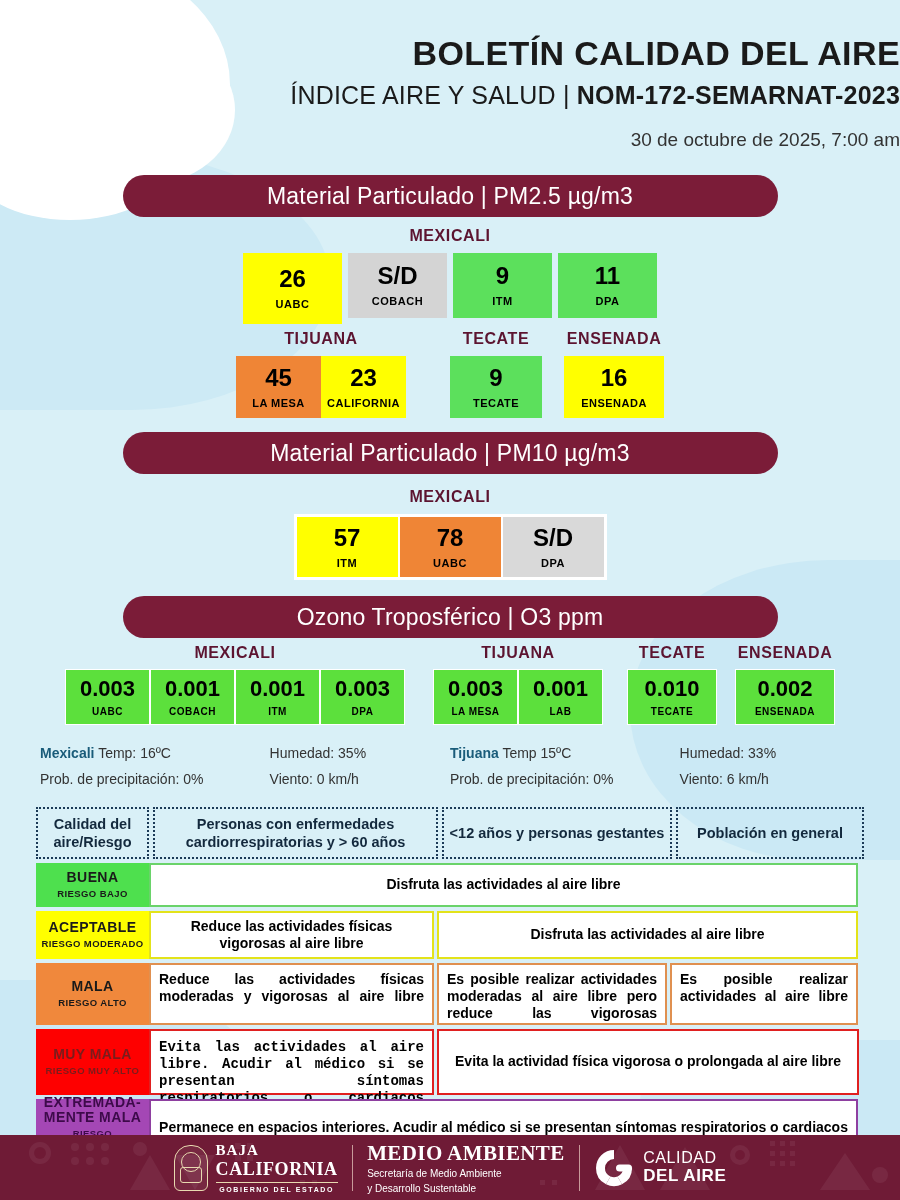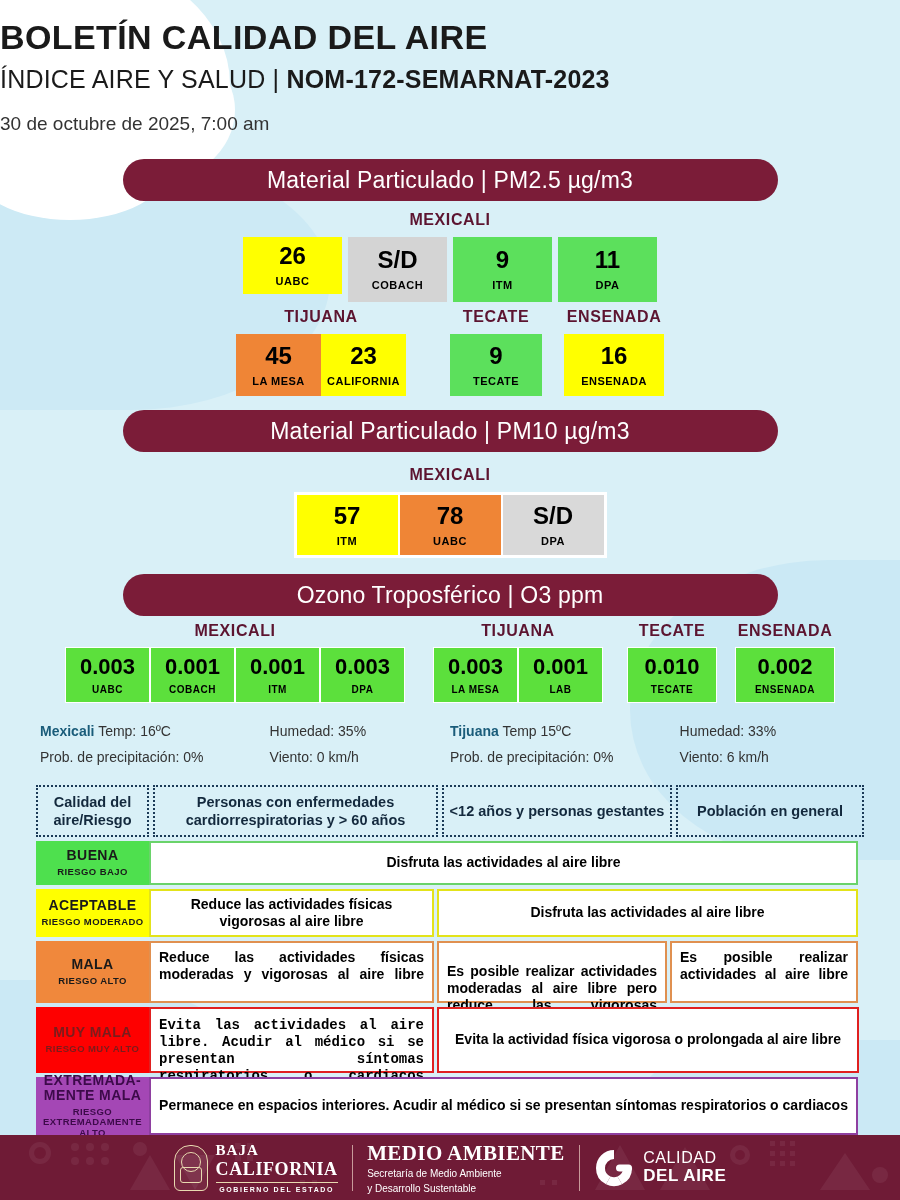--- a/index.html
+++ b/index.html
@@ -39,21 +39,21 @@
     background: #cbe9f5; border-radius: 0 60% 0 0 / 0 60% 0 0;
   }
   .sky-band-4 {
     position: absolute; right: 0px; top: 1040px; width: 260px; height: 120px;
     background: #cbe9f5; border-radius: 50% 0 0 0;
   }
 
   .page { position: relative; z-index: 2; width: 900px; }
 
   
-  .titles { text-align: left; padding-top: 18px; }
+  .titles { text-align: right; padding-top: 34px; }
   .title-main {
     font-size: 34px; font-weight: 800; color: #1a1a1a;
     letter-spacing: 0.4px;
   }
   .title-sub {
     font-size: 25px; font-weight: 400; color: #1a1a1a;
     margin-top: 8px; letter-spacing: 0.2px;
   }
   .title-sub b { font-weight: 700; }
   .title-date {
@@ -218,21 +218,21 @@
     <div class="title-sub">
       <span>ÍNDICE AIRE Y SALUD  | </span><b>NOM-172-SEMARNAT-2023</b>
     </div>
     <div class="title-date">30 de octubre de 2025, 7:00 am</div>
   </div>
 
   <div class="pill pill-pm25">Material Particulado  | PM2.5  µg/m3</div>
 
   <div class="city-label" style="margin-top:10px">MEXICALI</div>
   <div class="row-flex pm25-r1" id="pm25-mexicali">
-      <div class="box" style="background: rgb(255, 255, 0); width: 99px; height: 57px;">
+      <div class="box" style="background: rgb(255, 255, 0); width: 99px; height: 71px;">
         <div class="val">26</div>
         <div class="sta">UABC</div>
       </div>
       <div class="box" style="background: rgb(212, 212, 212); width: 99px; height: 65px;">
         <div class="val">S/D</div>
         <div class="sta">COBACH</div>
       </div>
       <div class="box" style="background: rgb(92, 224, 92); width: 99px; height: 65px;">
         <div class="val">9</div>
         <div class="sta">ITM</div>
@@ -410,21 +410,21 @@
             <div class="tcell" style="width: 421px; flex: 0 0 421px;">Disfruta las actividades al aire libre</div>
           </div>
         </div>
         <div class="trow r-mala" style="height: 62px;">
           <div class="tcat" style="background: rgb(240, 136, 60);">
             <div class="cat-name">MALA</div>
             <div class="cat-risk">RIESGO ALTO</div>
           </div>
           <div class="tcells">
             <div class="tcell" style="width: 285px; flex: 0 0 285px; text-align: justify; text-align-last: justify; display: block; padding-top: 6px;">Reduce las actividades físicas moderadas y vigorosas al aire libre</div>
-            <div class="tcell" style="width: 230px; flex: 0 0 230px; text-align: justify; text-align-last: justify; display: block; padding-top: 20px;">Es posible realizar actividades moderadas al aire libre pero reduce las vigorosas</div>
+            <div class="tcell" style="width: 230px; flex: 0 0 230px; text-align: justify; text-align-last: justify; display: block; padding-top: 6px;">Es posible realizar actividades moderadas al aire libre pero reduce las vigorosas</div>
             <div class="tcell" style="width: 188px; flex: 0 0 188px; text-align: justify; text-align-last: justify; display: block; padding-top: 6px;">Es posible realizar actividades al aire libre</div>
           </div>
         </div>
         <div class="trow r-muy" style="height: 66px;">
           <div class="tcat" style="background: rgb(254, 0, 0);">
             <div class="cat-name">MUY MALA</div>
             <div class="cat-risk">RIESGO MUY ALTO</div>
           </div>
           <div class="tcells">
             <div class="tcell" style="width: 285px; flex: 0 0 285px; text-align: justify; text-align-last: justify; display: block; padding-top: 8px; font-family: Liberation Mono, monospace;">Evita las actividades al aire libre. Acudir al médico si se presentan síntomas respiratorios o cardiacos</div>

